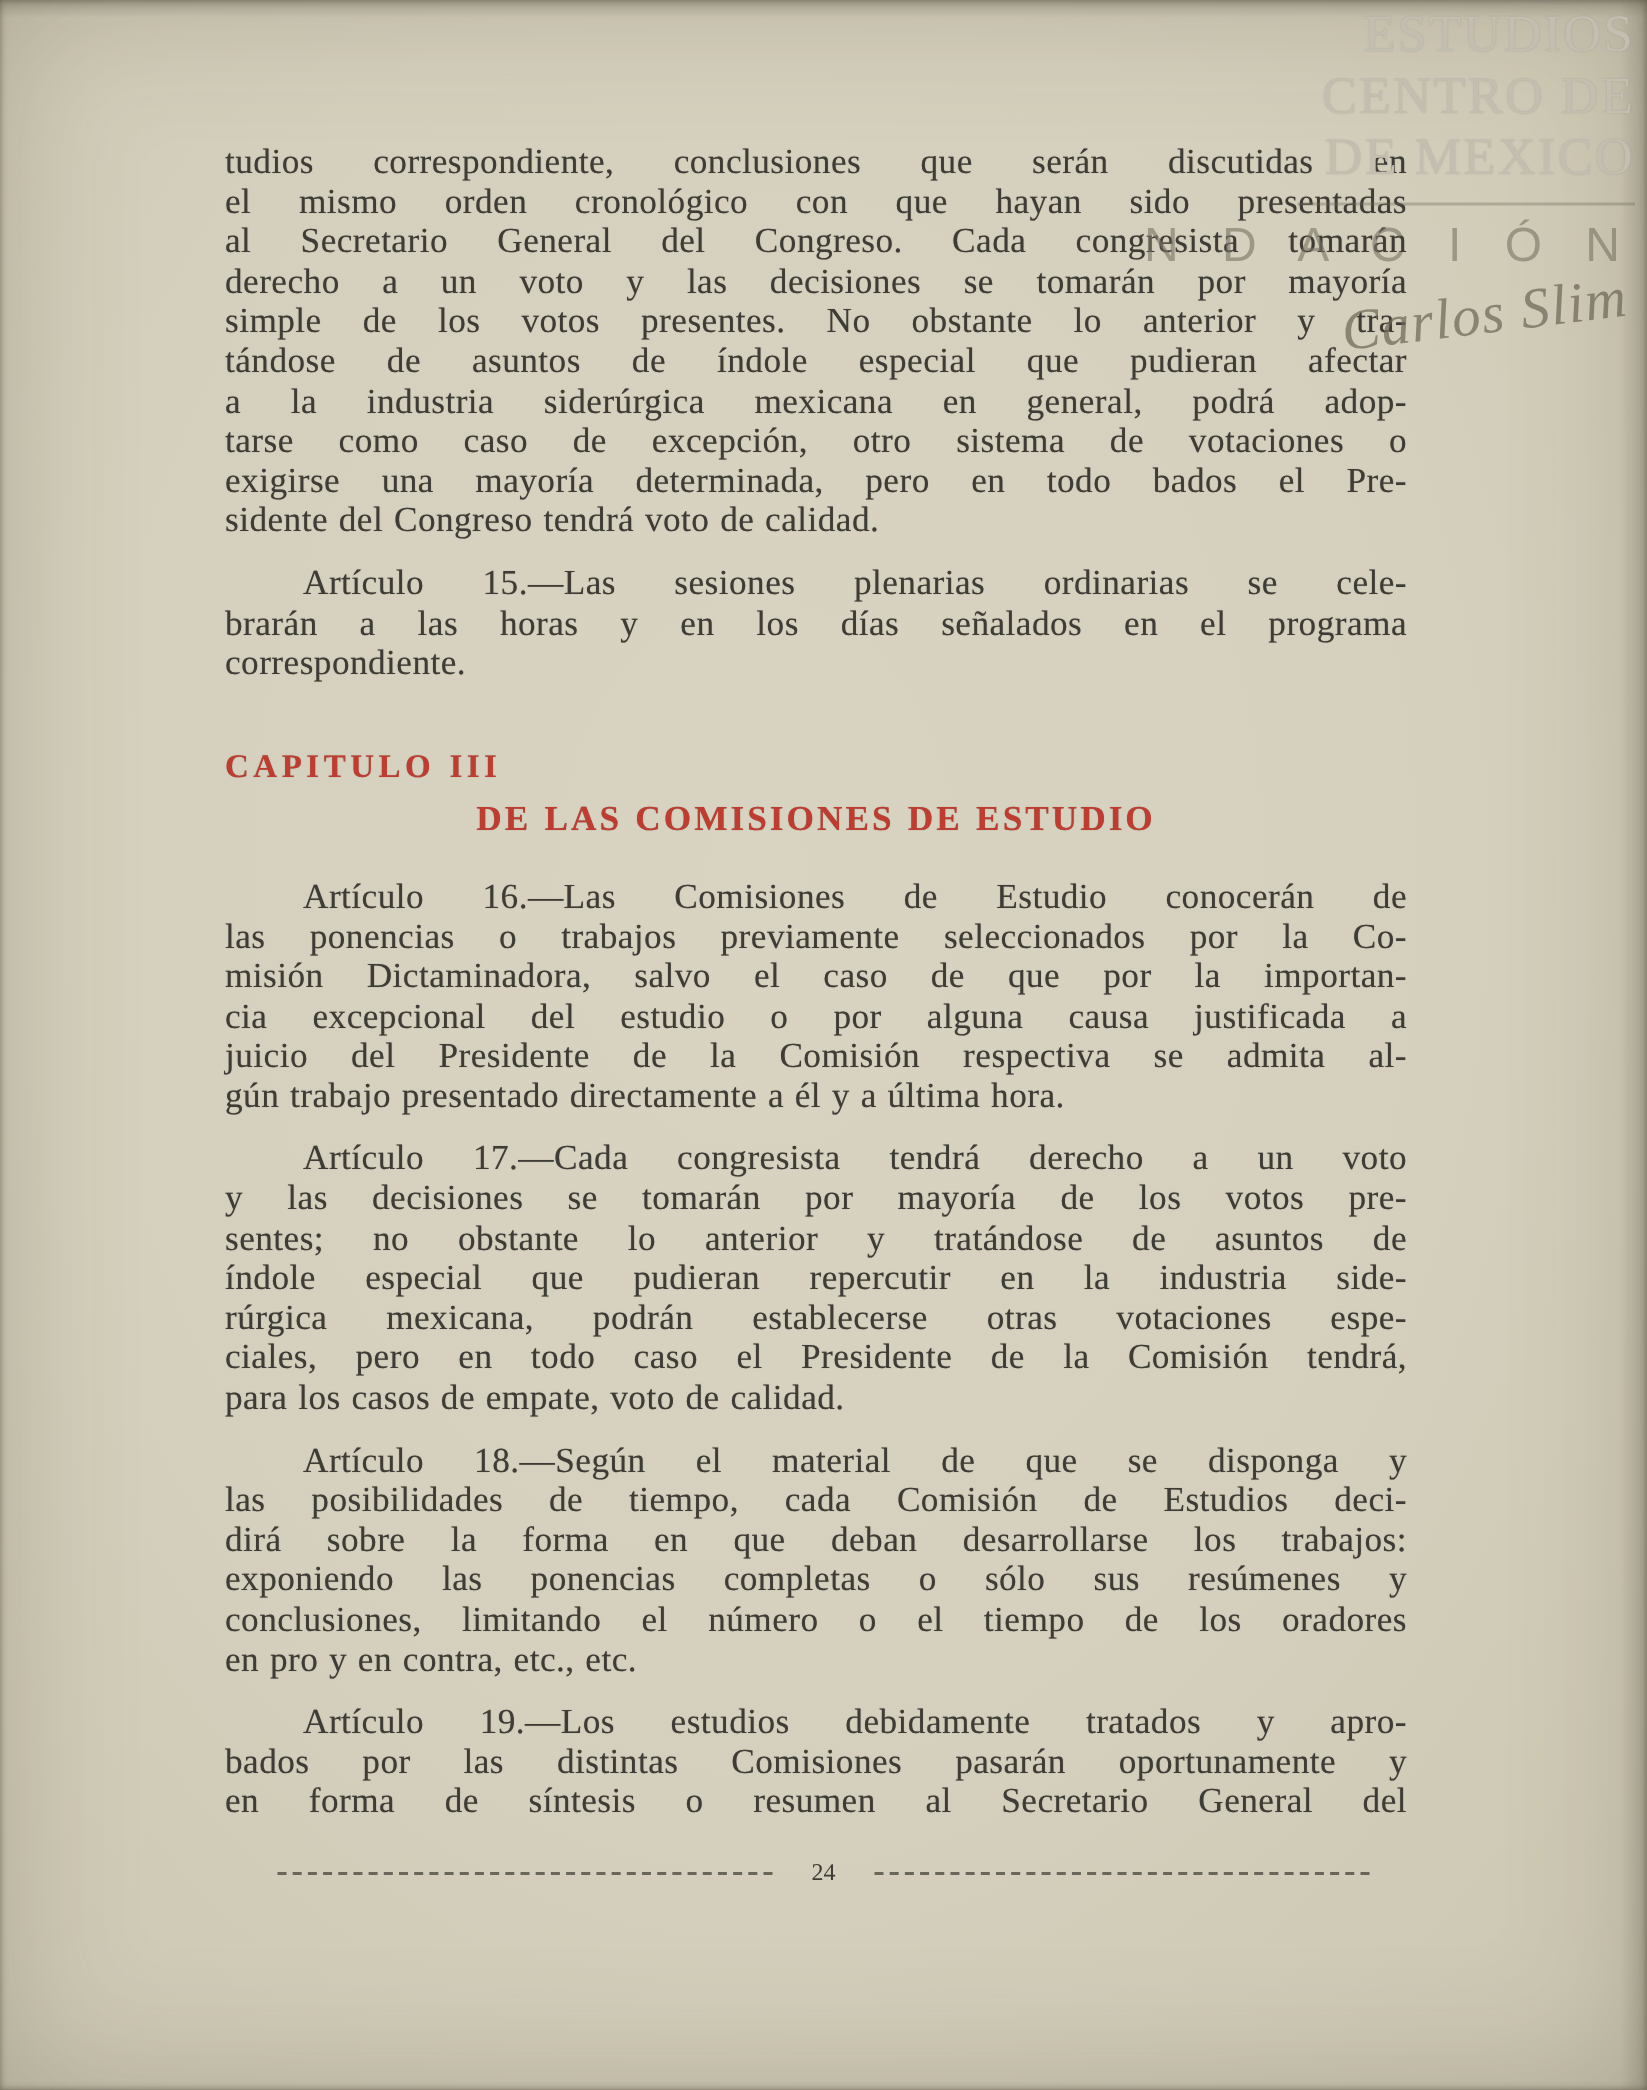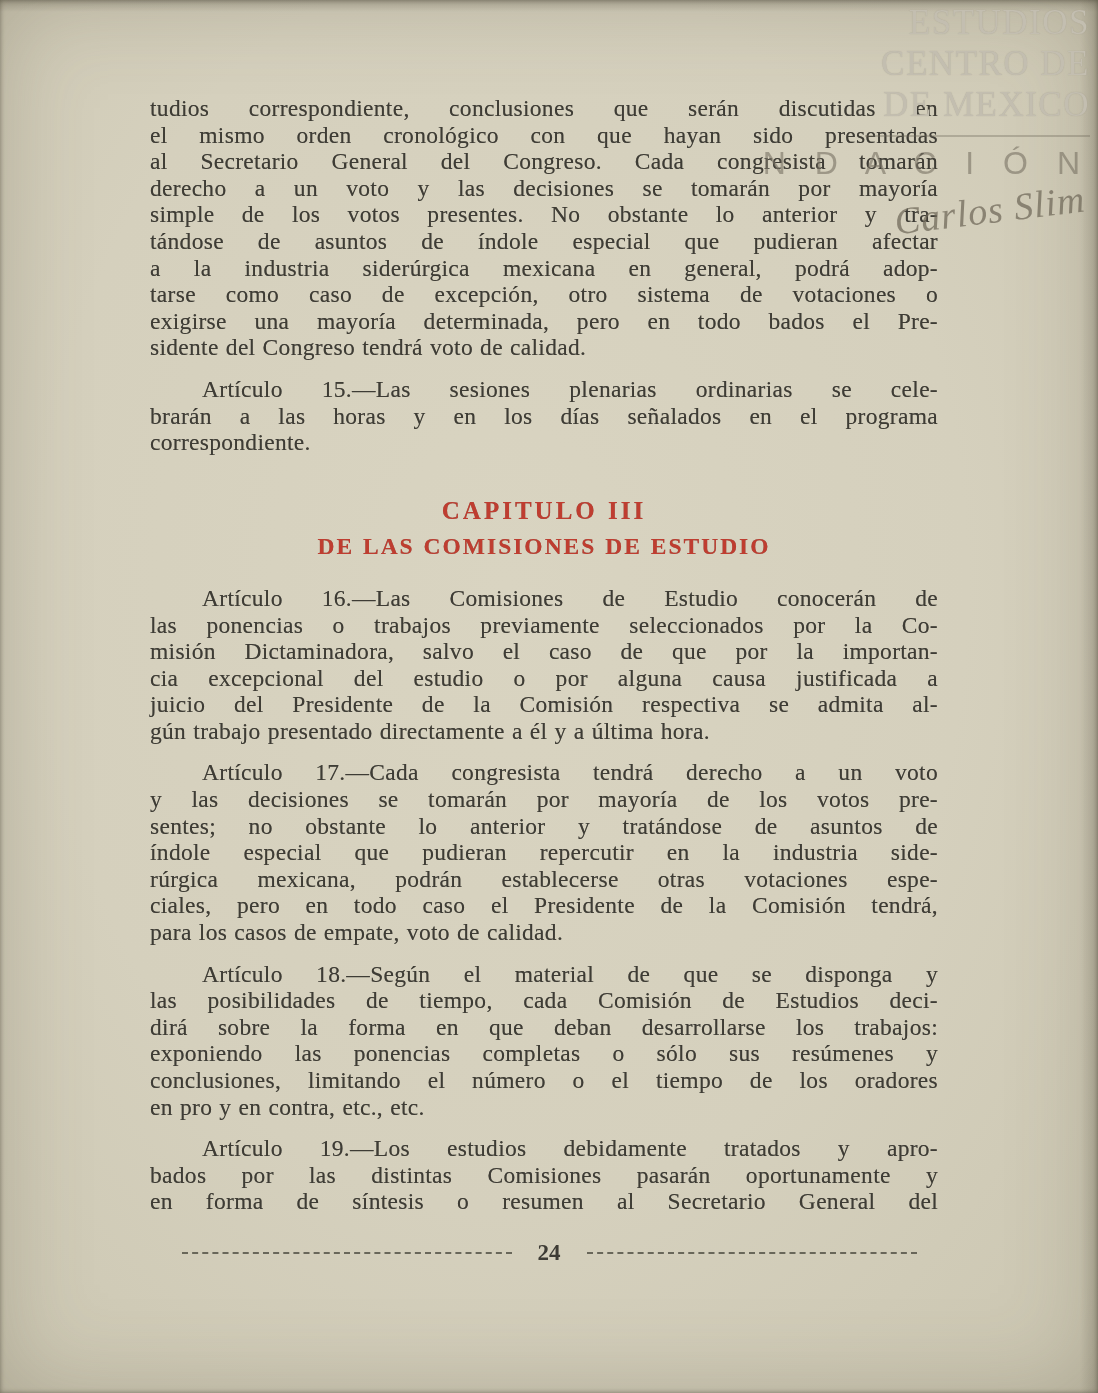--- a/index.html
+++ b/index.html
@@ -30,22 +30,22 @@
     color:var(--ink,#3e3c35);
     text-shadow:0 0 .6px rgba(62,60,54,.5);
   }
   .para{margin:0 0 15px;}
   .line{display:block;text-align:justify;text-align-last:justify;-moz-text-align-last:justify;text-justify:inter-word;}
   .para .line:last-child{text-align-last:left;-moz-text-align-last:left;}
   .para.cont .line:last-child{text-align-last:justify;-moz-text-align-last:justify;}
   .para.indent .line:first-child{text-indent:52px;}
 
   .chapter{
-    margin:42px 0 0;text-align:center;font-weight:bold;
-    font-size:25px;letter-spacing:3px;
+    margin:42px 0 0;font-weight:bold;
+    font-size:22px;letter-spacing:3px;
     color:var(--accent-red,#bf3d30);
   }
   .section{
     margin:9px 0 25px;text-align:center;font-weight:bold;
     font-size:23.5px;letter-spacing:2px;
     color:var(--accent-red,#bf3d30);
   }
 
   
   .watermark{
@@ -77,21 +77,21 @@
   
   .page-footer{
     position:absolute;left:0;right:0;top:1240px;z-index:2;
     display:flex;align-items:center;justify-content:center;
   }
   .dash{
     width:330px;height:0;
     border-top:2.4px dashed rgba(70,68,58,.75);
   }
   .page-number{
-    margin:0 26px;font-size:23px;color:var(--ink,#3e3c35);font-weight:bold;
+    margin:0 26px;font-size:16px;color:var(--ink,#3e3c35);
   }
 </style>
 </head>
 <body>
 
 <div class="page">
 
   <div class="watermark">
     <div class="wm-line">ESTUDIOS</div>
     <div class="wm-line">CENTRO DE</div>

